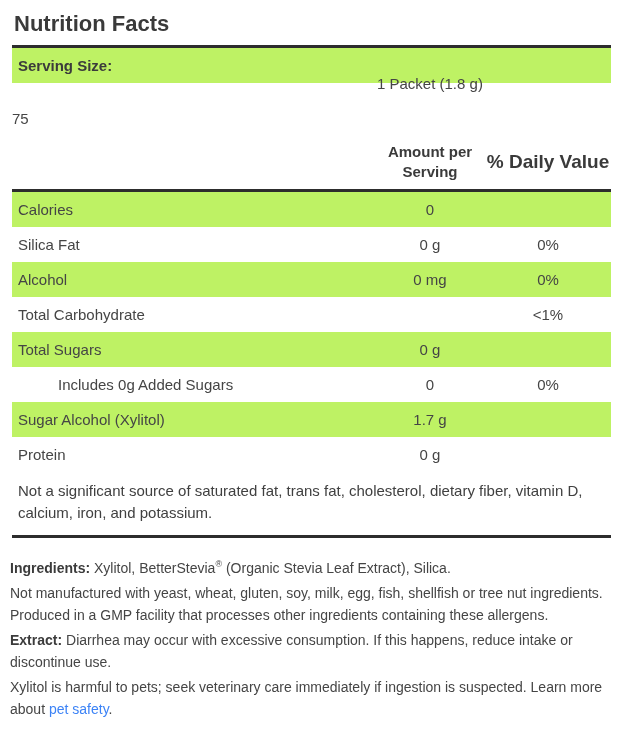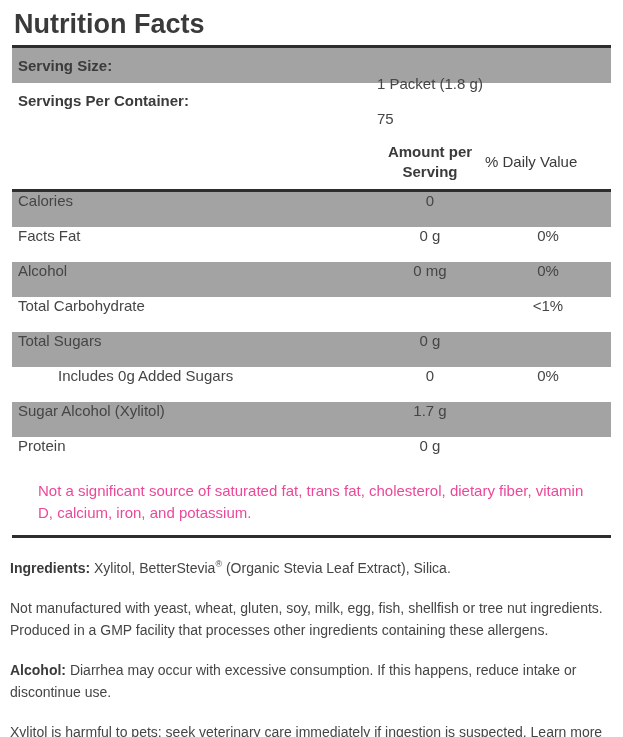--- a/index.html
+++ b/index.html
@@ -8,21 +8,21 @@
     width: 623px;
     height: 737px;
     overflow: hidden;
     font-family: "Liberation Sans", sans-serif;
     color: #454545;
   }
   .page { width: 623px; }
 
   .nf-title {
     margin: 12px 0 0 14px;
-    font-size: 27px;
+    font-size: 22px;
     line-height: 24px;
     font-weight: 700;
     color: #3a3a3a;
   }
 
   .table { margin: 9px 12px 0 12px; width: 599px; }
 
   .rule { height: 3px; background: #2d2d2d; }
 
   .srow {
@@ -32,69 +32,70 @@
     font-size: 15px;
   }
   .srow .slabel {
     width: 365px;
     padding-left: 6px;
     font-weight: 700;
     color: #3b3b3b;
   }
   .srow .svalue { flex: 1; color: #454545; margin-top: 36px; }
 
-  .stripe { background: #a3a3a3; }
+  .stripe { background: #bef264; }
 
   .colheads {
     display: flex;
     justify-content: flex-end;
     align-items: center;
     padding: 24px 0 7px 0;
   }
   .colheads .h-amount {
     width: 110px;
     text-align: center;
     font-weight: 700;
     font-size: 15px;
     line-height: 20px;
     color: #3a3a3a;
   }
   .colheads .h-dv {
     width: 126px;
-    font-weight: 400;
-    font-size: 15px;
+    text-align: center;
+    font-weight: 700;
+    font-size: 19px;
     line-height: 20px;
     color: #3a3a3a;
   }
 
   .nrow {
     height: 35px;
     display: flex;
+    align-items: center;
     font-size: 15px;
   }
   .nrow .nname { flex: 1; padding-left: 6px; }
   .nrow .nname.ind1 { }
   .nrow .nname.ind2 { padding-left: 46px; }
   .nrow .namount { width: 110px; text-align: center; }
   .nrow .ndv { width: 126px; text-align: center; }
 
   .note {
     padding: 8px 10px 11px 6px;
     font-size: 15px;
     line-height: 22px;
-    color: #ec4899;
-    margin-left: 20px;
+    color: #404040;
   }
 
   .footer { margin: 19px 12px 0 10px; }
   .footer p {
     font-size: 14px;
     line-height: 22px;
     color: #454545;
-    margin-top: 18px;
+    margin-top: 3px;
   }
   .footer p:first-child { margin-top: 0; }
   .footer .b { font-weight: 700; color: #3b3b3b; text-align: center; }
   .footer .reg { font-size: 9px; vertical-align: super; line-height: 0; }
   .footer a.link { color: #3c83f6; text-decoration: none; cursor: pointer; }
 </style>
 </head>
 <body>
 
 <div class="page">
@@ -103,39 +104,38 @@
 
   <div class="table">
 
     <div class="rule"></div>
 
     <div class="srow stripe">
       <span class="slabel">Serving Size:</span>
       <span class="svalue">1 Packet (1.8 g)</span>
     </div>
     <div class="srow">
-      <span class="slabel">Servings Per Container:</span>
       <span class="svalue">75</span>
     </div>
 
     <div class="colheads">
       <span class="h-amount">Amount per Serving</span>
       <span class="h-dv">% Daily Value</span>
     </div>
 
     <div class="rule"></div>
 
     <div class="nrow stripe">
       <span class="nname">Calories</span>
       <span class="namount">0</span>
       <span class="ndv"></span>
     </div>
 
     <div class="nrow">
-      <span class="nname">Facts Fat</span>
+      <span class="nname">Silica Fat</span>
       <span class="namount">0 g</span>
       <span class="ndv">0%</span>
     </div>
 
     <div class="nrow stripe">
       <span class="nname">Alcohol</span>
       <span class="namount">0 mg</span>
       <span class="ndv">0%</span>
     </div>
 
@@ -171,18 +171,18 @@
     <div class="note">Not a significant source of saturated fat, trans fat, cholesterol, dietary fiber, vitamin D, calcium, iron, and potassium.</div>
 
     <div class="rule"></div>
   </div>
 
   <div class="footer">
     <p><span class="b">Ingredients:</span><span> Xylitol, BetterStevia</span><span class="reg">®</span><span> (Organic Stevia Leaf Extract), Silica.</span></p>
 
     <p>Not manufactured with yeast, wheat, gluten, soy, milk, egg, fish, shellfish or tree nut ingredients. Produced in a GMP facility that processes other ingredients containing these allergens.</p>
 
-    <p><span class="b">Alcohol:</span><span> Diarrhea may occur with excessive consumption. If this happens, reduce intake or discontinue use.</span></p>
+    <p><span class="b">Extract:</span><span> Diarrhea may occur with excessive consumption. If this happens, reduce intake or discontinue use.</span></p>
 
     <p><span>Xylitol is harmful to pets; seek veterinary care immediately if ingestion is suspected. Learn more about </span><a class="link">pet safety</a><span>.</span></p>
   </div>
 
 </div>
 
 </body></html>

